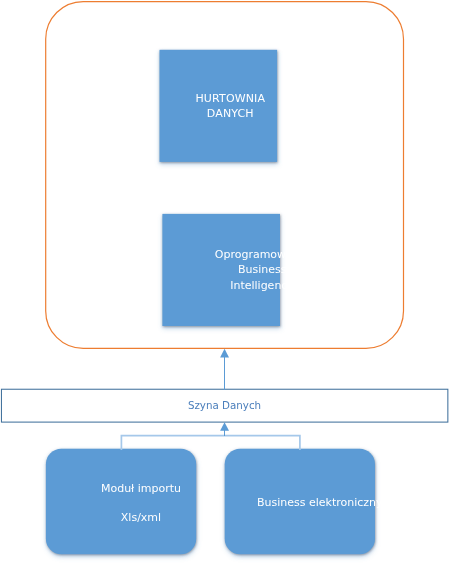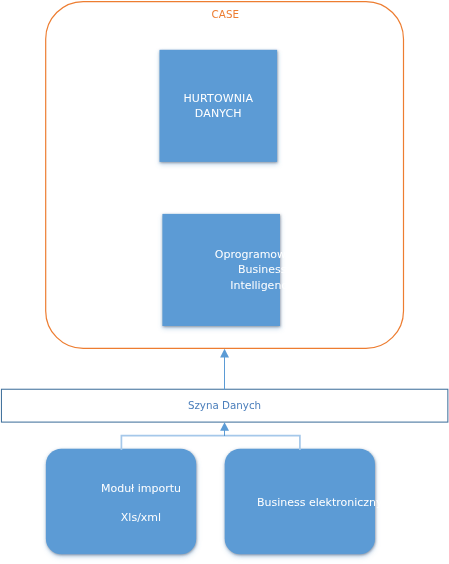--- a/index.html
+++ b/index.html
@@ -5,21 +5,21 @@
   html,body{margin:0;padding:0;}
   body{width:449px;height:564px;background:#ffffff;overflow:hidden;
        font-family:"DejaVu Sans","Liberation Sans",sans-serif;}
   #stage{position:relative;width:449px;height:564px;}
   svg.frame{position:absolute;left:0;top:0;width:449px;height:564px;overflow:visible;}
   .case-label{position:absolute;left:0.3px;top:7.7px;width:450px;text-align:center;
       color:#ED7D31;font-size:10.3px;line-height:12px;letter-spacing:.1px;}
   .bluebox{position:absolute;color:#fff;display:flex;
       align-items:center;justify-content:center;text-align:center;
       font-size:11px;line-height:15.3px;}
-  #box-dw{left:159.3px;top:49.8px;width:118px;height:112.2px;letter-spacing:.15px;}
+  #box-dw{left:159.3px;top:49.8px;width:118px;height:112.2px;letter-spacing:.15px;padding-left:12px;}
   #box-bi{left:162.2px;top:213.9px;width:118px;height:112.2px;padding-left:41px;}
   .bus{position:absolute;left:1.2px;top:388.7px;width:446.7px;height:32.4px;
       box-sizing:border-box;display:flex;
       align-items:center;justify-content:center;color:#4A7EBB;
       font-size:10.3px;line-height:12px;}
   .srcbox{position:absolute;color:#fff;display:flex;
       align-items:center;justify-content:center;text-align:center;
       font-size:11px;line-height:14.1px;margin-left:20px;}
   #box-import{left:45.8px;top:450.9px;width:150.4px;height:105.3px;}
   #box-form{left:224.6px;top:450.9px;width:150.4px;height:105.3px;}
@@ -42,21 +42,20 @@
              L83.2,348.4 A37.5,37.5 0 0 1 45.7,310.9
              L45.7,39.05 A37.5,37.5 0 0 1 83.2,1.55 Z"></path>
     <g filter="url(#sh)">
       <rect x="159.5" y="49.8" width="117.6" height="112.1" fill="#5B9BD5"></rect>
       <rect x="162.4" y="213.9" width="117.6" height="112.1" fill="#5B9BD5"></rect>
       <rect x="45.9" y="448.8" width="150.3" height="105.4" rx="15.5" ry="15.5" fill="#5B9BD5"></rect>
       <rect x="224.7" y="448.8" width="150.3" height="105.4" rx="15.5" ry="15.5" fill="#5B9BD5"></rect>
     </g>
     <rect x="1.45" y="389.24" width="446.4" height="32.86" fill="#ffffff" stroke="#41719C" stroke-width="1.05"></rect>
   </svg>
-  <div class="case-label">CASE</div>
 
   <div class="bluebox" id="box-dw">
     <span class="lbl"><span>HURTOWNIA</span><br><span>DANYCH</span></span>
   </div>
 
   <div class="bluebox" id="box-bi">
     <span class="lbl"><span>Oprogramowanie</span><br><span>Business</span><br><span>Intelligence</span></span>
   </div>
 
   <div class="bus">

